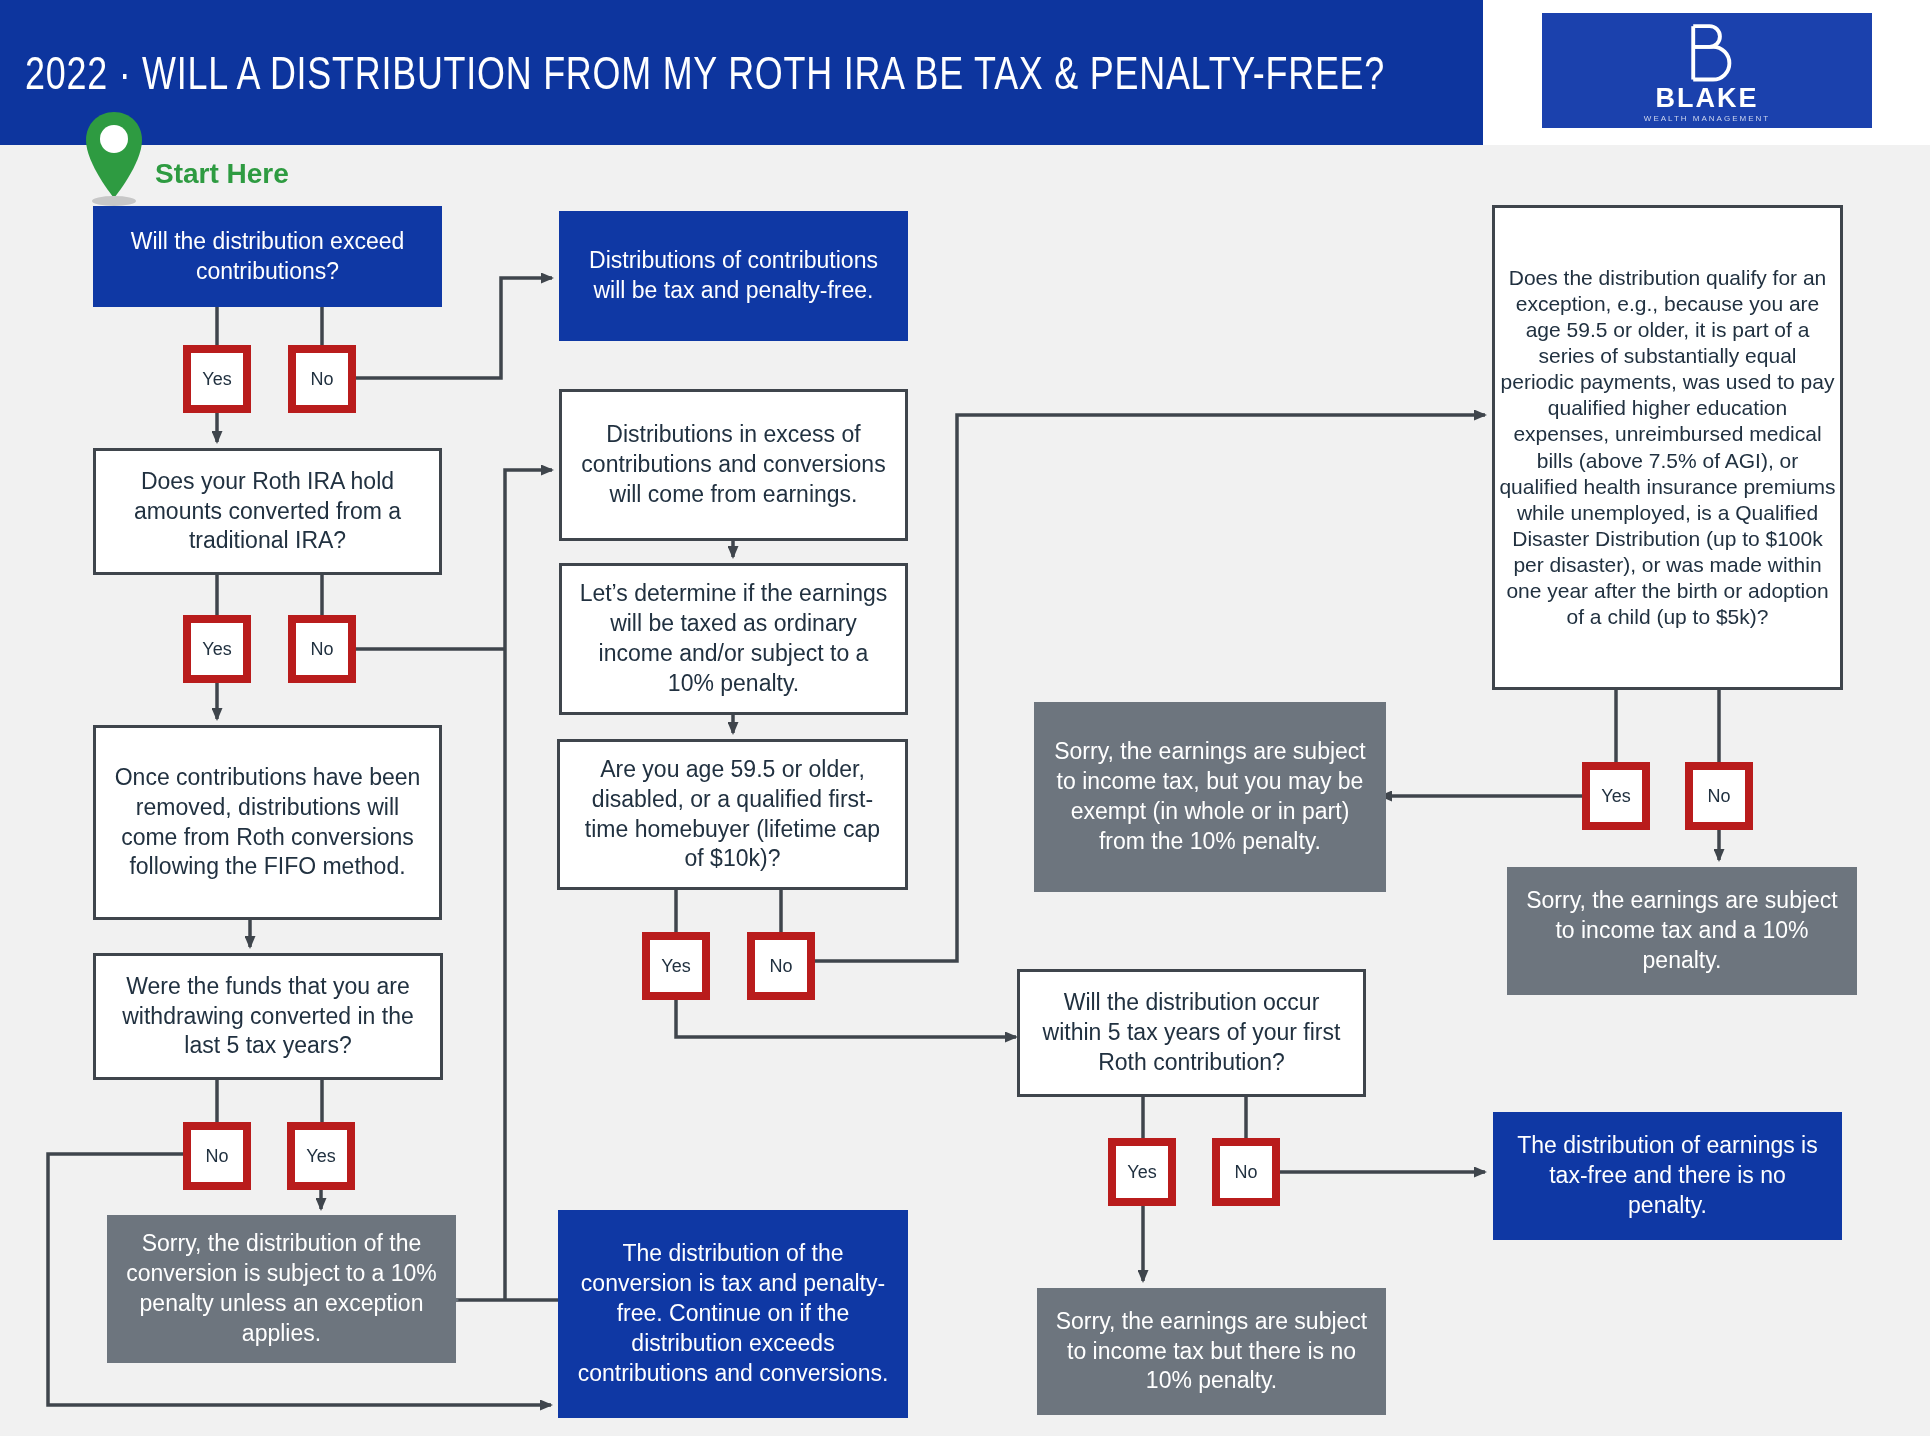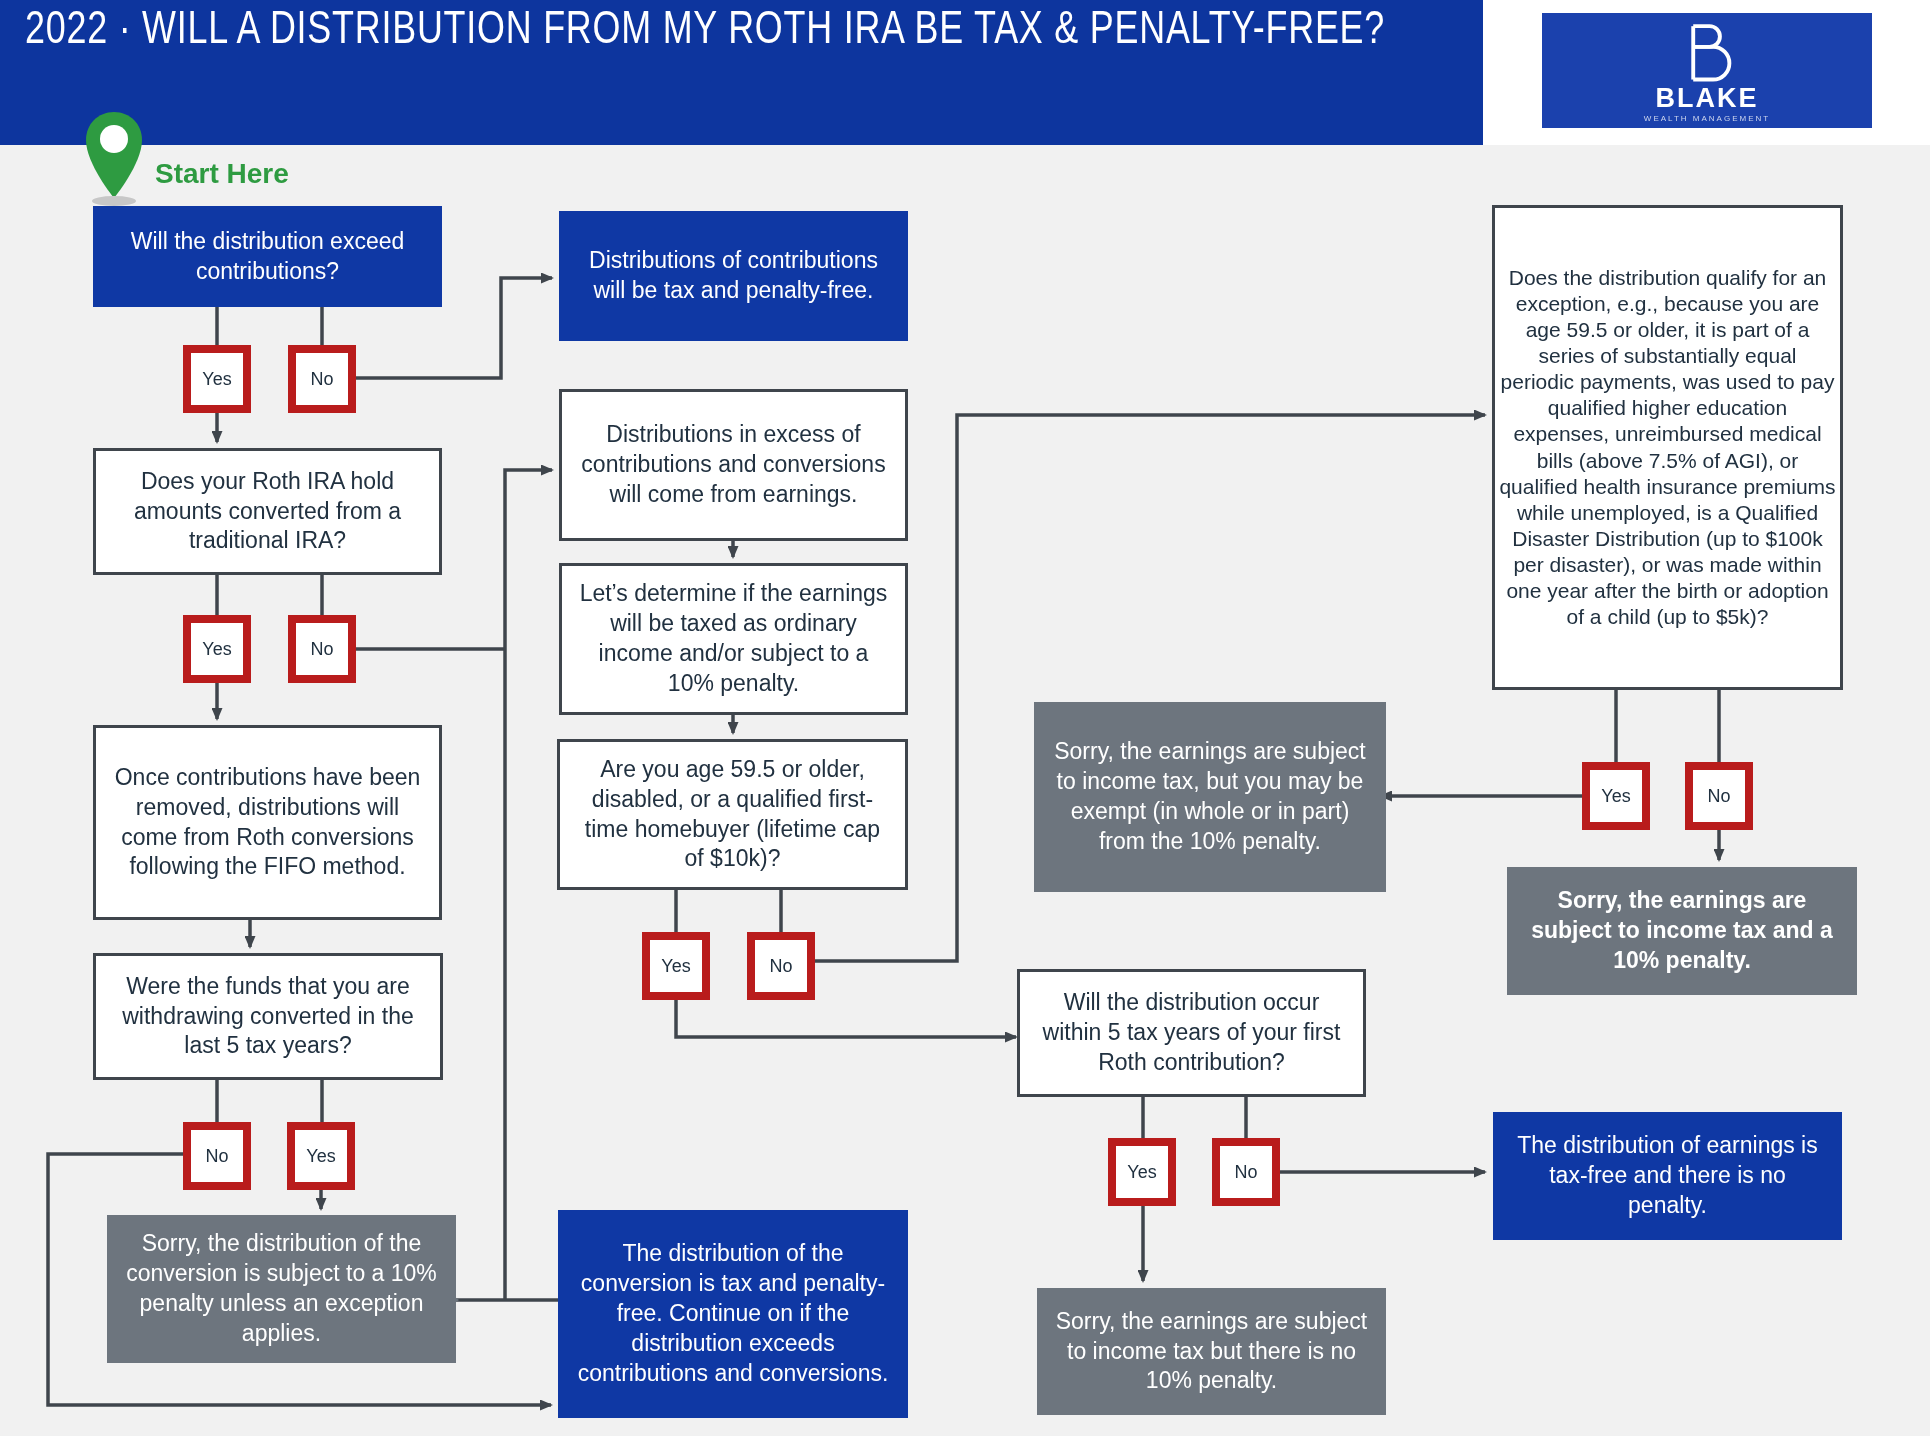--- a/index.html
+++ b/index.html
@@ -2,21 +2,21 @@
 <html><head>
 <meta charset="utf-8">
 <style>
   html,body{margin:0;padding:0;background:#e8e8e8;}
   .page{
     position:relative;width:1930px;height:1436px;
     background:#F1F1F1;overflow:hidden;
     font-family:"Liberation Sans","DejaVu Sans",sans-serif;
   }
   
-  .banner{position:absolute;left:0;top:0;width:1733px;height:145px;background:#0D359E;display:flex;}
+  .banner{position:absolute;left:0;top:0;width:1733px;height:145px;background:#0D359E;display:flex;align-items:center;}
   .banner-title{color:#ffffff;font-size:46px;font-weight:400;letter-spacing:1px;white-space:nowrap;transform:scaleX(.78);transform-origin:left center;padding-left:32px;}
   .banner-tip{position:absolute;left:1483px;top:56px;width:0;height:0;border-top:16px solid transparent;border-bottom:16px solid transparent;border-left:16px solid #0D359E;}
   .top-right{position:absolute;left:1483px;top:0;width:447px;height:145px;background:#ffffff;}
   .logo-box{position:absolute;left:1542px;top:13px;width:330px;height:115px;background:#1B41AD;display:flex;flex-direction:column;align-items:center;justify-content:flex-start;}
   .logo-mark{margin-top:8px;}
   .logo-name{color:#ffffff;font-size:27px;font-weight:bold;letter-spacing:2px;line-height:1;margin-top:2px;}
   .logo-tagline{color:#cdd6ee;font-size:8px;letter-spacing:2px;line-height:1;margin-top:3px;}
   
   .start-pin{position:absolute;left:83px;top:110px;}
   .pin-shadow{position:absolute;left:92px;top:196px;width:44px;height:10px;background:#c7c7c7;border-radius:50%;}
@@ -36,21 +36,21 @@
   #n-q-hold          {left:93px;  top:448px;  width:349px; height:127px;}
   #n-fifo            {left:93px;  top:725px;  width:349px; height:195px;}
   #n-q-last5         {left:93px;  top:953px;  width:350px; height:127px;}
   #n-conv-penalty    {left:93px;  top:1215px; width:349px; height:148px;}
   #n-conv-free       {left:558px; top:1210px; width:350px; height:208px;}
   #n-excess          {left:559px; top:389px;  width:349px; height:152px;}
   #n-determine       {left:559px; top:563px;  width:349px; height:152px;}
   #n-q-age           {left:557px; top:739px;  width:351px; height:151px;}
   #n-exception       {left:1492px;top:205px;  width:351px; height:485px;font-size:21px;line-height:1.24;padding:6px 4px;}
   #n-exempt          {left:1020px;top:702px;  width:352px; height:190px;}
-  #n-tax-penalty     {left:1493px;top:867px;  width:350px; height:128px;font-weight:bold;}
+  #n-tax-penalty     {left:1493px;top:867px;  width:350px; height:128px;}
   #n-q-5years        {left:1017px;top:969px;  width:349px; height:128px;}
   #n-tax-nopenalty   {left:1023px;top:1288px; width:349px; height:127px;}
   #n-earnings-free   {left:1493px;top:1112px; width:349px; height:128px;}
   #yn-yes1{left:183px;top:345px;} #yn-no1{left:288px;top:345px;}
   #yn-yes2{left:183px;top:615px;} #yn-no2{left:288px;top:615px;}
   #yn-no3{left:183px;top:1122px;} #yn-yes3{left:287px;top:1122px;}
   #yn-yes4{left:642px;top:932px;} #yn-no4{left:747px;top:932px;}
   #yn-yes5{left:1582px;top:762px;} #yn-no5{left:1685px;top:762px;}
   #yn-yes6{left:1108px;top:1138px;} #yn-no6{left:1212px;top:1138px;}
   .connector-layer{position:absolute;left:0;top:0;width:1930px;height:1436px;}

